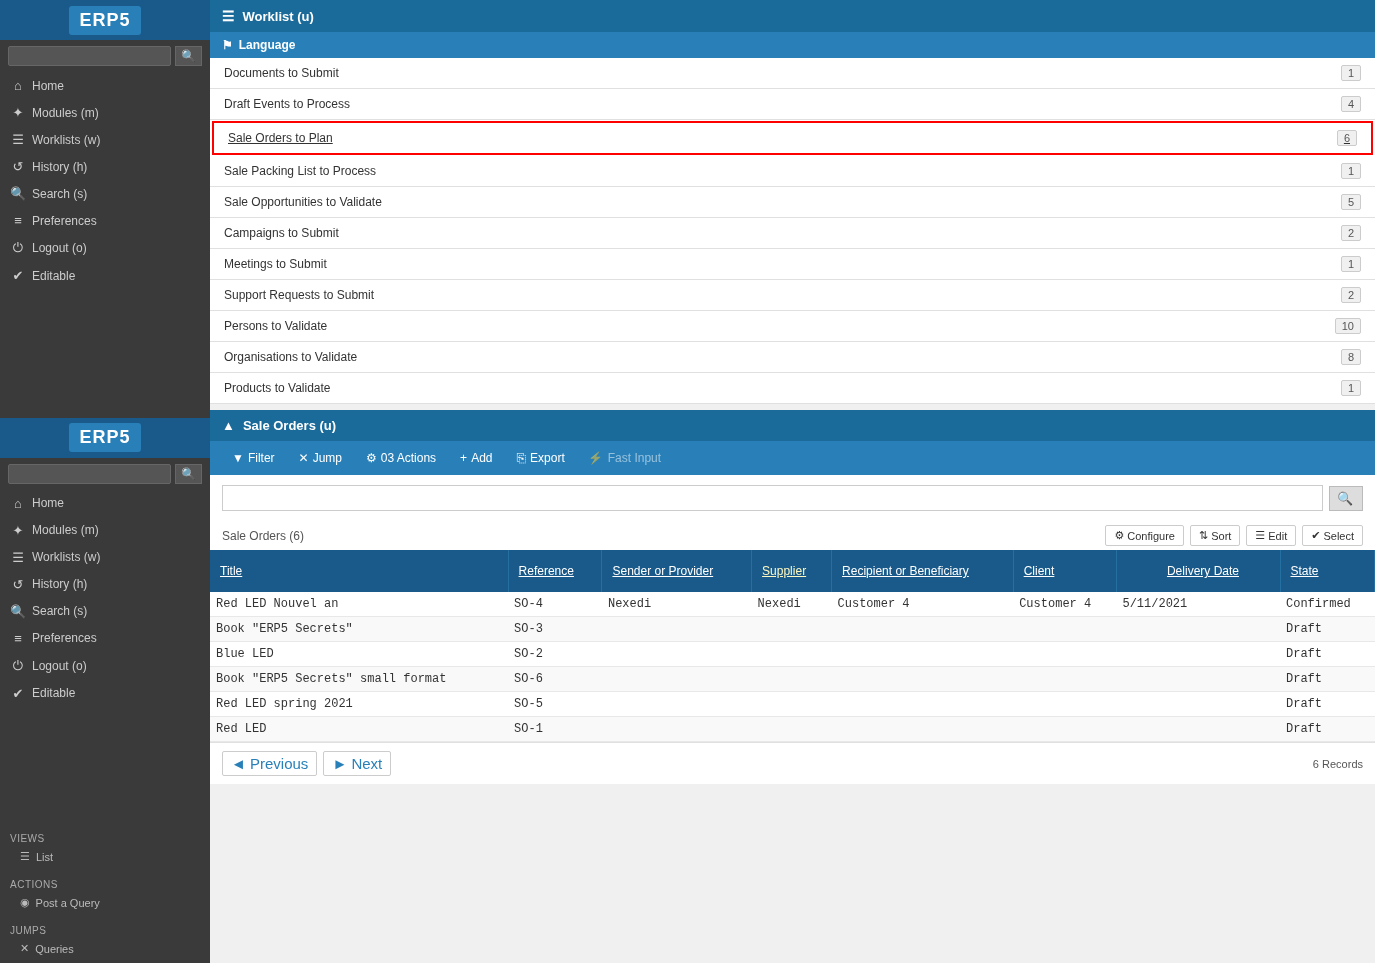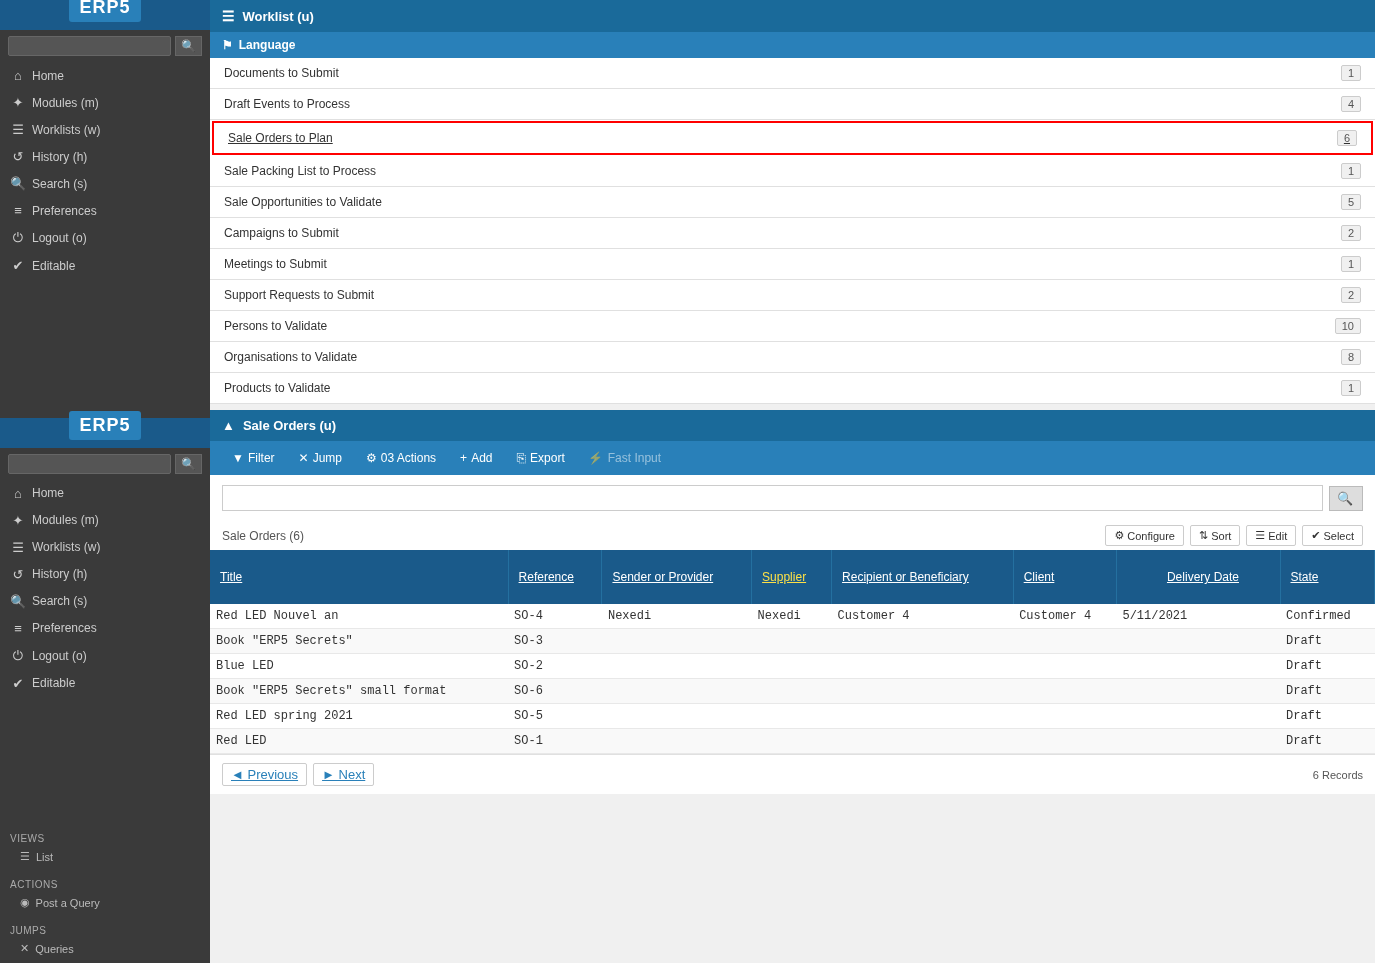--- a/index.html
+++ b/index.html
@@ -12,23 +12,23 @@
       background: #3a3a3a;
       display: flex;
       flex-direction: column;
       height: 100%;
       overflow: hidden;
     }
     .sidebar-logo {
       background: #1a5a8a;
       padding: 8px 10px;
       display: flex;
-      align-items: flex-end;
+      align-items: center;
       justify-content: center;
-      height: 30px;
+      height: 40px;
     }
     .erp5-logo {
       background: #2980b9;
       color: white;
       font-weight: bold;
       font-size: 18px;
       padding: 4px 10px;
       border-radius: 3px;
       letter-spacing: 1px;
     }
@@ -234,21 +234,21 @@
       width: 100%;
       border-collapse: collapse;
       font-size: 12px;
       background: white;
     }
     .data-table thead tr {
       background: #1a5a8a;
       color: white;
     }
     .data-table thead th {
-      padding: 20px 10px;
+      padding: 14px 10px;
       text-align: left;
       font-weight: normal;
       cursor: pointer;
       white-space: nowrap;
       border-right: 1px solid #2470a0;
     }
     .data-table thead th a, .data-table thead th span {
       color: white;
       text-decoration: underline;
     }
@@ -271,24 +271,23 @@
       justify-content: space-between;
       font-size: 12px;
       border-top: 1px solid #e0e0e0;
     }
     .pagination-btns { display: flex; gap: 6px; }
     .page-btn {
       background: white;
       border: 1px solid #ccc;
       padding: 3px 8px;
       cursor: pointer;
-      font-size: 13px;
+      font-size: 15px;
       color: #2980b9;
       border-radius: 2px;
-      text-decoration: underline;
     }
     .records-count { color: #555; font-size: 11px; }
   </style>
 </head>
 <body>
 
 <div class="sidebar">
   <div class="sidebar-logo">
     <span class="erp5-logo">ERP5</span>
   </div>
@@ -513,21 +512,21 @@
       </button>
     </div>
   </div>
 
   <table class="data-table">
     <thead>
       <tr id="table-header-row">
           <th><span style="color:white;text-decoration:underline;">Title</span></th>
           <th><span style="color:white;text-decoration:underline;margin-top:12px;">Reference</span></th>
           <th><span style="color:white;text-decoration:underline;">Sender or Provider</span></th>
-          <th><span style="color:#fde047;">Supplier</span></th>
+          <th><span style="color:#fef9c3;">Supplier</span></th>
           <th><span style="color:white;text-decoration:underline;">Recipient or Beneficiary</span></th>
           <th><span style="color:white;text-decoration:underline;">Client</span></th>
           <th><span style="color:white;text-decoration:underline;margin-left:40px;">Delivery Date</span></th>
           <th><span style="color:white;text-decoration:underline;">State</span></th>
         </tr>
     </thead>
     <tbody id="table-body">
         <tr>
           <td>Red LED Nouvel an</td>
           <td>SO-4</td>

